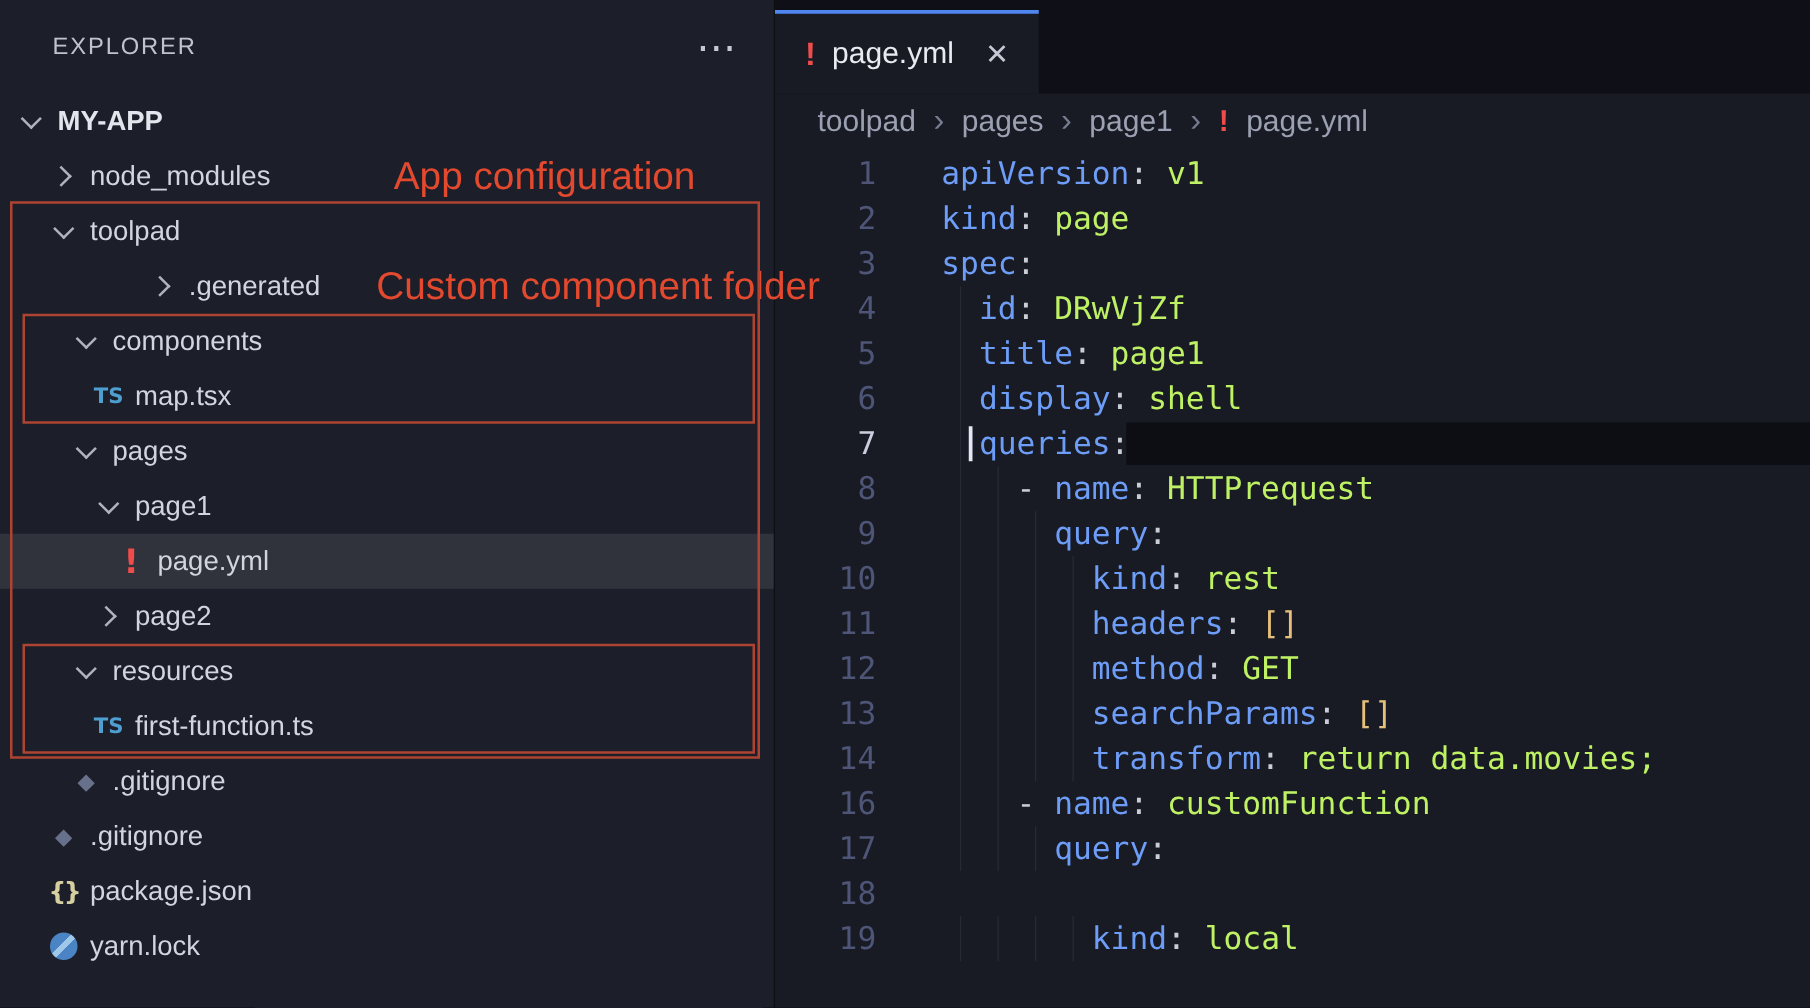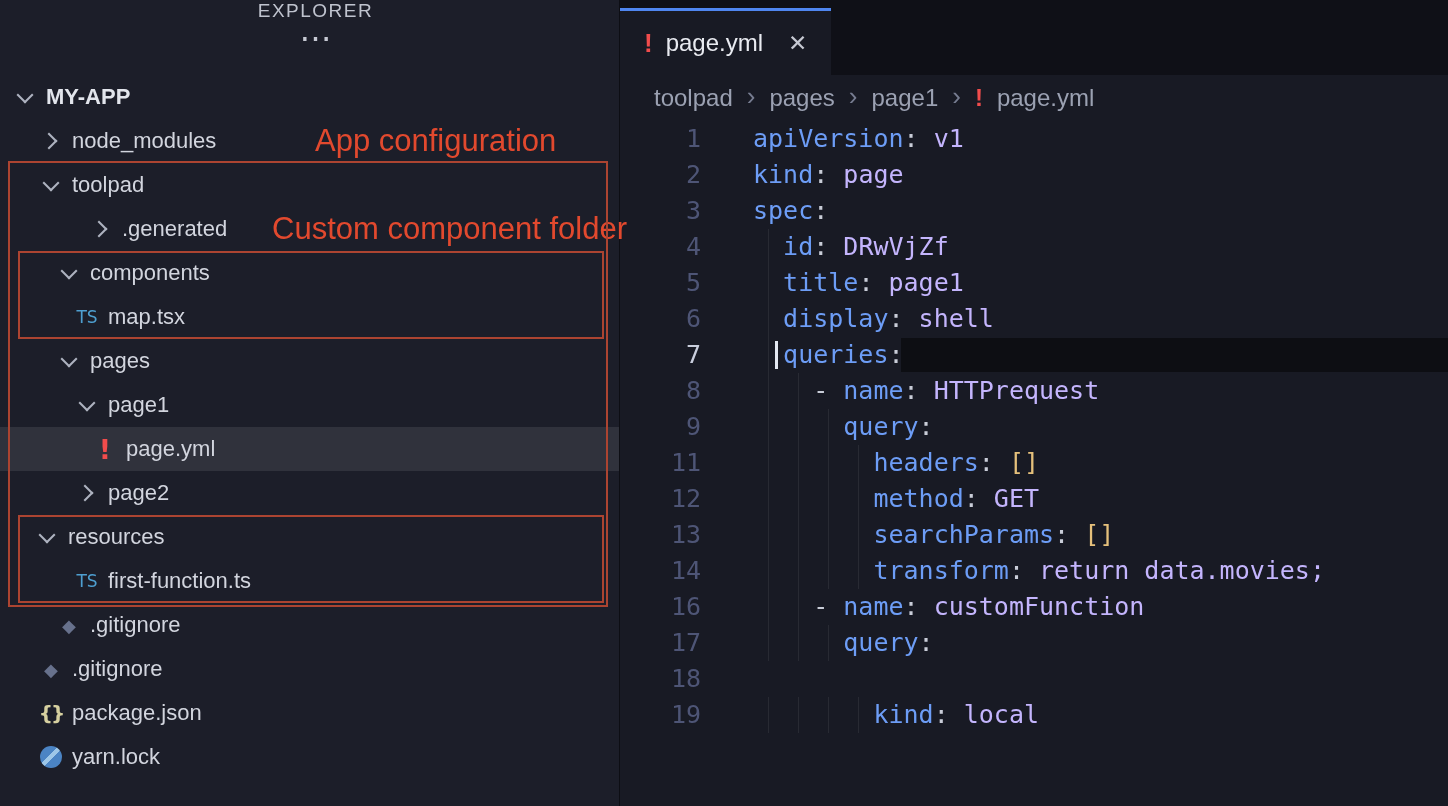--- a/index.html
+++ b/index.html
@@ -2,41 +2,41 @@
 <html><head>
 <meta charset="utf-8">
 <style>
   * { margin:0; padding:0; box-sizing:border-box; }
   html,body { width:1448px; height:806px; overflow:hidden; background:#0F1017;
               font-family:"Liberation Sans", sans-serif; }
   .app { display:flex; width:1448px; height:806px; }
 
   
   .sidebar { position:relative; width:619px; flex-shrink:0; background:#1C1E29; }
-  .sidebar-header { height:75px; display:flex; align-items:center; 
-                    padding:0 30px 0 42px;flex-direction:column; }
+  .sidebar-header { height:75px; display:flex; align-items:center; justify-content:space-between;
+                    padding:0 30px 0 42px; }
   .sidebar-title { font-size:19px; letter-spacing:1.5px; color:#BFC3CE; }
   .more-icon { font-size:32px; color:#C6C9D3; cursor:pointer; line-height:1; }
   .root-row { height:44px; display:flex; align-items:center; padding-left:12px; }
   .root-label { font-size:22px; font-weight:bold; color:#E2E5EC; }
 
   .row { position:relative; height:44px; display:flex; align-items:center;
          font-size:22px; color:#D2D5DE; cursor:pointer; }
   .row.selected { background:rgba(255,255,255,0.09); }
   .row-label { white-space:nowrap;text-align:center; }
 
   .tree-icon { width:26px; height:26px; display:flex; align-items:center; justify-content:center;
                margin-right:8px; flex-shrink:0; font-family:"DejaVu Sans", sans-serif; }
   .tree-icon.chevron-down::before { content:""; width:10px; height:10px;
       border-right:2.5px solid #AEB3C0; border-bottom:2.5px solid #AEB3C0;
       transform:rotate(45deg); margin-top:-5px; }
   .tree-icon.chevron-right::before { content:""; width:10px; height:10px;
       border-right:2.5px solid #AEB3C0; border-bottom:2.5px solid #AEB3C0;
       transform:rotate(-45deg); margin-left:-5px; }
-  .tree-icon.ts { color:#4E9FD0; font-weight:normal; font-size:17px; letter-spacing:0; }
+  .tree-icon.ts { color:#4E9FD0; font-weight:bold; font-size:17px; letter-spacing:0; }
   .tree-icon.warning { color:#F14C4C; font-weight:bold; font-size:27px; }
   .tree-icon.git { color:#67718C; font-size:18px; }
   .tree-icon.braces { color:#D6D0A0; font-weight:bold; font-size:20px; letter-spacing:-2px; }
   .tree-icon.yarn::before { content:""; width:22px; height:22px; border-radius:50%;
       background:linear-gradient(135deg,#4B84C4 42%,#9EC7E8 42%,#9EC7E8 56%,#4B84C4 56%); }
 
   .annotation { position:absolute; top:50%; transform:translateY(-50%);
                 color:#E2492E; font-size:31px; white-space:nowrap; }
 
   .overlay-box { position:absolute; border:2px solid #AC4431; pointer-events:none; z-index:5; }
@@ -65,21 +65,21 @@
   .ln { width:81px; text-align:right; color:#4E5576; flex-shrink:0;
         font-family:"DejaVu Sans Mono", monospace; }
   .lc { position:relative; display:block; flex:1; margin-left:52px; white-space:pre; color:#C9CDD8; }
   .line.current .ln { color:#C9CEDD; }
   .line.current::after { content:""; position:absolute; left:281px; right:0; top:1px; bottom:1px;
                          background:rgba(0,0,0,0.45); }
   .guide { position:absolute; top:0; bottom:0; width:1px; background:rgba(255,255,255,0.07); }
   .cursor { position:absolute; left:calc(2ch - 8px); top:4px; bottom:4px; width:3px;
             background:#E4E8F2; z-index:2; }
   .tk-k { color:#6D9DF6; }
-  .tk-v { color:#c4b5fd;margin-top:45px; }
+  .tk-v { color:#bef264;margin-top:45px; }
   .tk-p { color:#C9CDD8; }
   .tk-y { color:#E5C07B; }
   .tk-b { color:#7AA2F7; }
   .tk-w { color:#C9CDD8; }
   i { font-style:normal; }
 </style>
 </head>
 <body>
 
 <div class="app">
@@ -98,21 +98,21 @@
     <div id="tree">
         <div class="row" style="padding-left: 38px;">
           <span class="tree-icon chevron-right"></span>
           <span class="row-label">node_modules</span>
           <span class="annotation" style="left: 315px;">App configuration</span>
         </div>
         <div class="row" style="padding-left: 38px;">
           <span class="tree-icon chevron-down"></span>
           <span class="row-label">toolpad</span>
         </div>
-        <div class="row" style="padding-left: 88px;">
+        <div class="row" style="padding-left: 88px; margin-left: 29px;">
           <span class="tree-icon chevron-right"></span>
           <span class="row-label">.generated</span>
           <span class="annotation" style="left: 272px;">Custom component folder</span>
         </div>
         <div class="row" style="padding-left: 56px;">
           <span class="tree-icon chevron-down"></span>
           <span class="row-label">components</span>
         </div>
         <div class="row" style="padding-left: 74px;">
           <span class="tree-icon ts">TS</span>
@@ -127,21 +127,21 @@
           <span class="row-label">page1</span>
         </div>
         <div class="row selected" style="padding-left: 92px;">
           <span class="tree-icon warning">!</span>
           <span class="row-label">page.yml</span>
         </div>
         <div class="row" style="padding-left: 74px;">
           <span class="tree-icon chevron-right"></span>
           <span class="row-label">page2</span>
         </div>
-        <div class="row" style=" margin-left: 34px;">
+        <div class="row" style="padding-left: 56px;">
           <span class="tree-icon chevron-down"></span>
           <span class="row-label">resources</span>
         </div>
         <div class="row" style="padding-left: 74px;">
           <span class="tree-icon ts">TS</span>
           <span class="row-label">first-function.ts</span>
         </div>
         <div class="row" style="padding-left: 56px;">
           <span class="tree-icon git">◆</span>
           <span class="row-label">.gitignore</span>
@@ -216,20 +216,24 @@
         </div>
         <div class="line">
           <span class="ln">8</span>
           <span class="lc"><i class="guide" style="left: 1ch;"></i><i class="guide" style="left: 3ch;"></i><span class="tk-p">    - </span><span class="tk-k">name</span><span class="tk-p">: </span><span class="tk-v">HTTPrequest</span></span>
         </div>
         <div class="line">
           <span class="ln">9</span>
           <span class="lc"><i class="guide" style="left: 1ch;"></i><i class="guide" style="left: 3ch;"></i><i class="guide" style="left: 5ch;"></i><span class="tk-w">      </span><span class="tk-k">query</span><span class="tk-p">:</span></span>
         </div>
         <div class="line">
+          <span class="ln">10</span>
+          <span class="lc"><i class="guide" style="left: 1ch;"></i><i class="guide" style="left: 3ch;"></i><i class="guide" style="left: 5ch;"></i><i class="guide" style="left: 7ch;"></i><span class="tk-w">        </span><span class="tk-k">kind</span><span class="tk-p">: </span><span class="tk-v">rest</span></span>
+        </div>
+        <div class="line">
           <span class="ln">11</span>
           <span class="lc"><i class="guide" style="left: 1ch;"></i><i class="guide" style="left: 3ch;"></i><i class="guide" style="left: 5ch;"></i><i class="guide" style="left: 7ch;"></i><span class="tk-w">        </span><span class="tk-k">headers</span><span class="tk-p">: </span><span class="tk-y">[]</span></span>
         </div>
         <div class="line">
           <span class="ln">12</span>
           <span class="lc"><i class="guide" style="left: 1ch;"></i><i class="guide" style="left: 3ch;"></i><i class="guide" style="left: 5ch;"></i><i class="guide" style="left: 7ch;"></i><span class="tk-w">        </span><span class="tk-k">method</span><span class="tk-p">: </span><span class="tk-v">GET</span></span>
         </div>
         <div class="line">
           <span class="ln">13</span>
           <span class="lc"><i class="guide" style="left: 1ch;"></i><i class="guide" style="left: 3ch;"></i><i class="guide" style="left: 5ch;"></i><i class="guide" style="left: 7ch;"></i><span class="tk-w">        </span><span class="tk-k">searchParams</span><span class="tk-p">: </span><span class="tk-y">[]</span></span>

